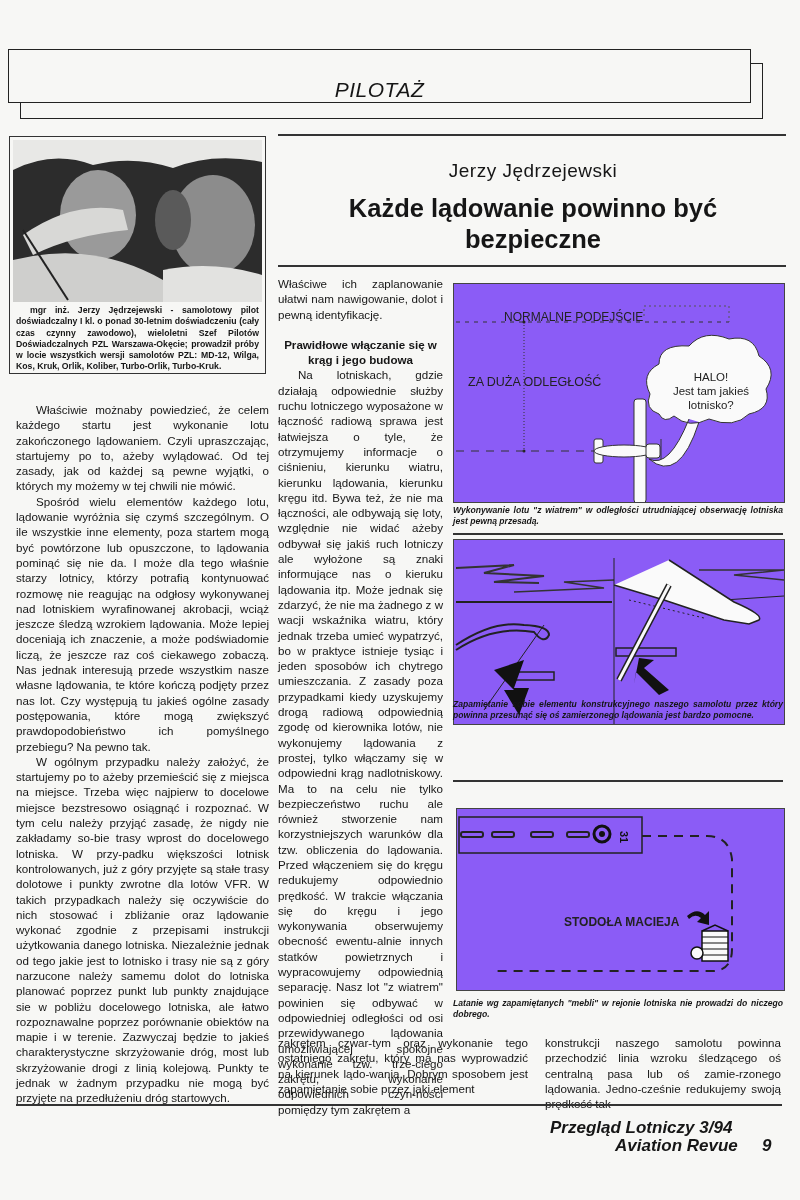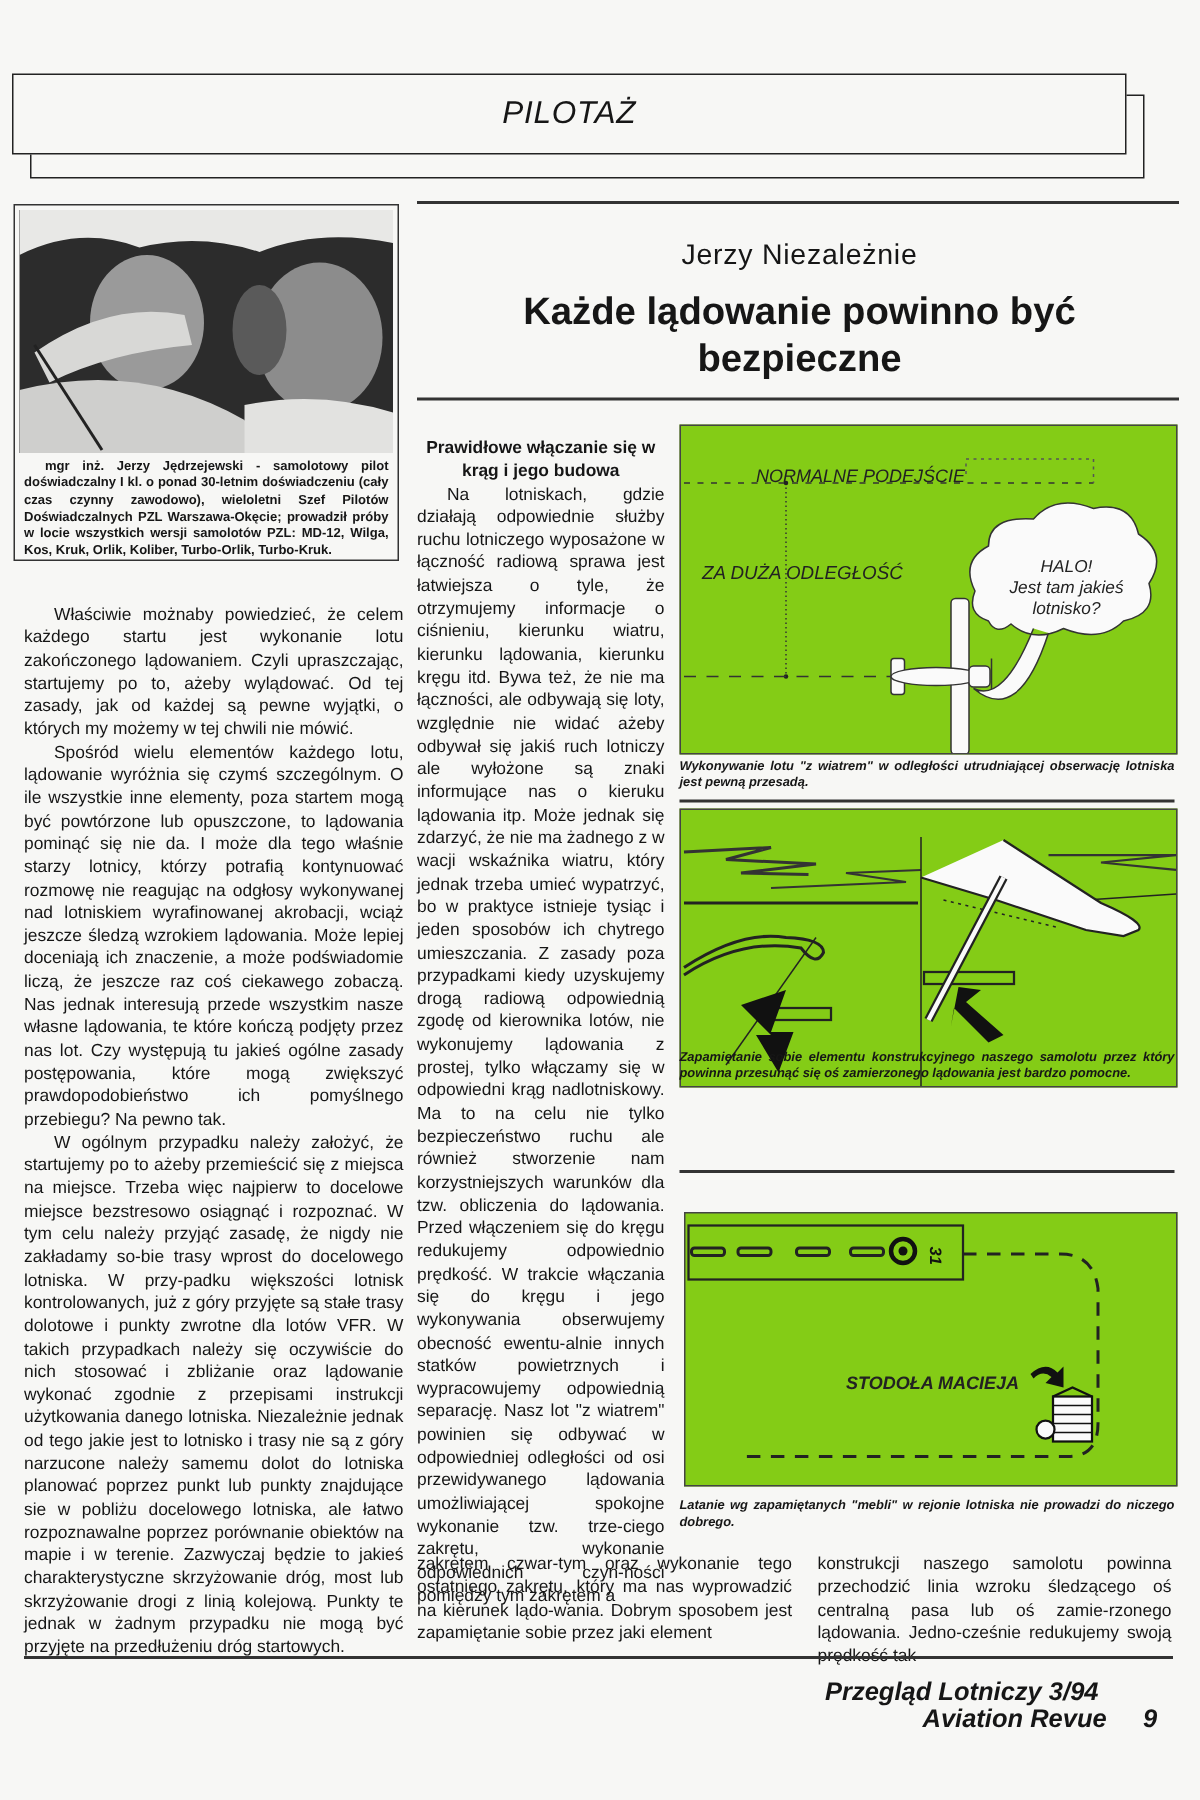--- a/index.html
+++ b/index.html
@@ -2,41 +2,41 @@
 <html><head>
 <meta charset="utf-8">
 <style>
   html, body { margin:0; padding:0; }
   body { width:800px; height:1200px; background:#f7f7f5; position:relative; overflow:hidden;
          font-family:"Liberation Sans", sans-serif; color:#161616; }
   .abs { position:absolute; }
   
   .hdr-back { left:20px; top:63px; width:741px; height:54px; border:1.5px solid #222; background:#f7f7f5; }
   .hdr-front { left:8px; top:49px; width:741px; height:52px; border:1.5px solid #222; background:#f7f7f5;
-               display:flex; align-items:center; justify-content:center; }
+               display:flex; align-items:flex-end; justify-content:center; }
   .hdr-front span { font-style:italic; font-size:21px; letter-spacing:0.5px; }
   .rule { background:#333; height:2px; }
   
   .photo-box { left:9px; top:136px; width:255px; height:236px; border:1px solid #333; background:#f7f7f5; }
   .photo { position:absolute; left:3px; top:3px; width:249px; height:162px; overflow:hidden; background:#3a3a3a; }
   .photo-caption { position:absolute; left:6px; top:168px; width:243px; font-size:8.7px; font-weight:bold; line-height:11.3px; text-align:justify; text-indent:14px; }
   
   .author { left:278px; top:160px; width:510px; text-align:center; font-size:19px; letter-spacing:0.5px; }
   .title { left:278px; top:193px; width:510px; text-align:center; font-size:25.5px; font-weight:bold; line-height:31px; }
   
   .col { font-size:11.6px; line-height:15.3px; text-align:justify; }
   .col p { margin:0; text-indent:20px; }
   .col p.noind { text-indent:0; }
   .col h4 { margin:0; font-size:11.6px; font-weight:bold; text-align:center; }
   .col-left { left:16px; top:402px; width:253px; }
   .col-mid { left:278px; top:276px; width:165px; }
   .col-bottom-mid { left:278px; top:1035px; width:250px; }
   .col-bottom-right { left:545px; top:1035px; width:236px; }
   
-  .fig { border:1px solid #444; background:#84cc16; overflow:hidden;font-style:italic; }
+  .fig { border:1px solid #444; background:#8b5cf6; overflow:hidden; }
   .fig-caption { font-size:8.6px; font-weight:bold; font-style:italic; line-height:11px; text-align:justify; }
   .footer1 { left:550px; top:1118px; font-size:17px; font-weight:bold; font-style:italic; }
   .footer2 { left:615px; top:1136px; font-size:17px; font-weight:bold; font-style:italic; }
   .footer-page { left:762px; top:1136px; font-size:17px; font-weight:bold; font-style:italic; }
   svg text { font-family:"Liberation Sans", sans-serif; }
 </style>
 </head>
 <body>
 
 <div class="abs hdr-back"></div>
@@ -55,31 +55,32 @@
       <path d="M10 95 Q60 60 110 70 L115 90 Q60 95 20 115 Z" fill="#d8d8d6"></path>
       <path d="M0 120 Q80 100 150 140 L160 162 L0 162 Z" fill="#cfcfcd"></path>
       <path d="M150 130 Q200 120 249 135 L249 162 L150 162 Z" fill="#e2e2e0"></path>
       <line x1="10" y1="90" x2="55" y2="160" stroke="#222" stroke-width="2"></line>
     </svg>
   </div>
   <div class="photo-caption">mgr inż. Jerzy Jędrzejewski - samolotowy pilot doświadczalny I kl. o ponad 30-letnim doświadczeniu (cały czas czynny zawodowo), wieloletni Szef Pilotów Doświadczalnych PZL Warszawa-Okęcie; prowadził próby w locie wszystkich wersji samolotów PZL: MD-12, Wilga, Kos, Kruk, Orlik, Koliber, Turbo-Orlik, Turbo-Kruk.</div>
 </div>
 
 <div class="abs rule" style="left:278px;top:134px;width:508px;height:1.5px;"></div>
-<div class="abs author">Jerzy Niezależnie</div>
+<div class="abs author">Jerzy Jędrzejewski</div>
 <div class="abs title">Każde lądowanie powinno być bezpieczne</div>
 <div class="abs rule" style="left:278px;top:265px;width:508px;height:1.5px;"></div>
 
 <div class="abs col col-left">
   <p>Właściwie możnaby powiedzieć, że celem każdego startu jest wykonanie lotu zakończonego lądowaniem. Czyli upraszczając, startujemy po to, ażeby wylądować. Od tej zasady, jak od każdej są pewne wyjątki, o których my możemy w tej chwili nie mówić.</p>
   <p>Spośród wielu elementów każdego lotu, lądowanie wyróżnia się czymś szczególnym. O ile wszystkie inne elementy, poza startem mogą być powtórzone lub opuszczone, to lądowania pominąć się nie da. I może dla tego właśnie starzy lotnicy, którzy potrafią kontynuować rozmowę nie reagując na odgłosy wykonywanej nad lotniskiem wyrafinowanej akrobacji, wciąż jeszcze śledzą wzrokiem lądowania. Może lepiej doceniają ich znaczenie, a może podświadomie liczą, że jeszcze raz coś ciekawego zobaczą. Nas jednak interesują przede wszystkim nasze własne lądowania, te które kończą podjęty przez nas lot. Czy występują tu jakieś ogólne zasady postępowania, które mogą zwiększyć prawdopodobieństwo ich pomyślnego przebiegu? Na pewno tak.</p>
   <p>W ogólnym przypadku należy założyć, że startujemy po to ażeby przemieścić się z miejsca na miejsce. Trzeba więc najpierw to docelowe miejsce bezstresowo osiągnąć i rozpoznać. W tym celu należy przyjąć zasadę, że nigdy nie zakładamy so-bie trasy wprost do docelowego lotniska. W przy-padku większości lotnisk kontrolowanych, już z góry przyjęte są stałe trasy dolotowe i punkty zwrotne dla lotów VFR. W takich przypadkach należy się oczywiście do nich stosować i zbliżanie oraz lądowanie wykonać zgodnie z przepisami instrukcji użytkowania danego lotniska. Niezależnie jednak od tego jakie jest to lotnisko i  trasy nie są z góry narzucone należy samemu dolot do lotniska planować poprzez punkt lub punkty znajdujące sie w pobliżu docelowego lotniska, ale łatwo rozpoznawalne poprzez porównanie obiektów na mapie i w terenie. Zazwyczaj będzie to jakieś charakterystyczne skrzyżowanie dróg, most lub skrzyżowanie drogi z linią kolejową. Punkty te jednak w żadnym przypadku nie mogą być przyjęte na przedłużeniu dróg startowych.</p>
 </div>
 
 <div class="abs col col-mid">
+  <p class="noind">Właściwe ich zaplanowanie ułatwi nam nawigowanie, dolot i pewną identyfikację.</p>
   <h4 style="margin-top:15px;">Prawidłowe włączanie się w krąg i jego budowa</h4>
   <p>Na lotniskach, gdzie działają odpowiednie służby ruchu lotniczego wyposażone w łączność radiową sprawa jest łatwiejsza o tyle, że otrzymujemy informacje o ciśnieniu, kierunku wiatru, kierunku lądowania, kierunku kręgu itd. Bywa też, że nie ma łączności, ale odbywają się loty, względnie nie widać ażeby odbywał się jakiś ruch lotniczy ale wyłożone są znaki informujące nas o kieruku lądowania itp. Może jednak się zdarzyć, że nie ma żadnego z w wacji wskaźnika wiatru, który jednak trzeba umieć wypatrzyć, bo w praktyce istnieje tysiąc i jeden sposobów ich chytrego umieszczania. Z zasady poza przypadkami kiedy uzyskujemy drogą radiową odpowiednią zgodę od kierownika lotów, nie wykonujemy lądowania z prostej, tylko włączamy się w odpowiedni krąg nadlotniskowy. Ma to na celu nie tylko bezpieczeństwo ruchu ale również stworzenie nam korzystniejszych warunków dla tzw. obliczenia do lądowania. Przed włączeniem się do kręgu redukujemy odpowiednio prędkość. W trakcie włączania się do kręgu i jego wykonywania obserwujemy obecność ewentu-alnie innych statków powietrznych i wypracowujemy odpowiednią separację. Nasz lot "z wiatrem" powinien się odbywać w odpowiedniej odległości od osi przewidywanego lądowania umożliwiającej spokojne wykonanie tzw. trze-ciego zakrętu, wykonanie odpowiednich czyn-ności pomiędzy tym zakrętem a</p>
 </div>
 
 <div class="abs col col-bottom-mid">
   <p class="noind">zakrętem czwar-tym  oraz wykonanie tego ostatniego zakrętu, który ma nas wyprowadzić na kierunek lądo-wania. Dobrym sposobem jest zapamiętanie sobie przez jaki element</p>
 </div>
 <div class="abs col col-bottom-right">
   <p class="noind">konstrukcji naszego samolotu powinna przechodzić linia wzroku śledzącego oś centralną pasa lub oś zamie-rzonego lądowania. Jedno-cześnie redukujemy swoją prędkość tak</p>
 </div>

